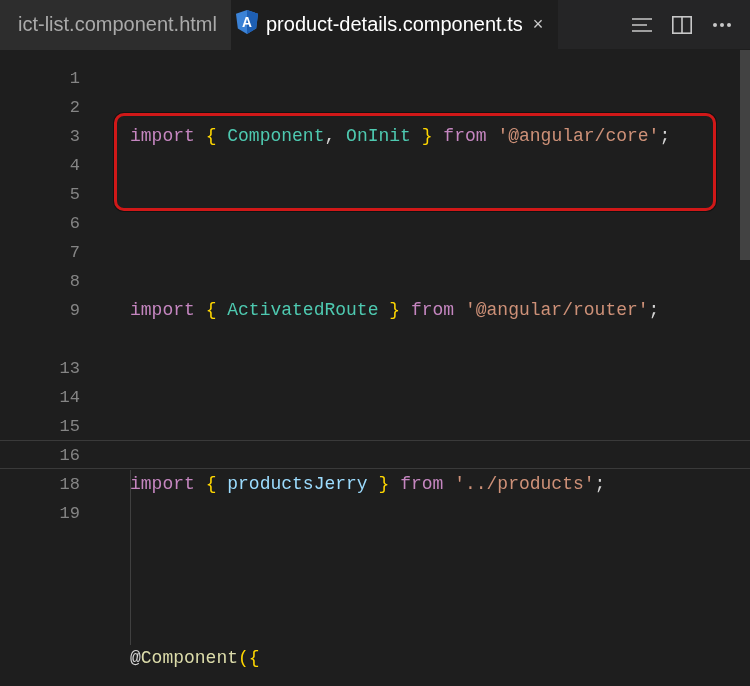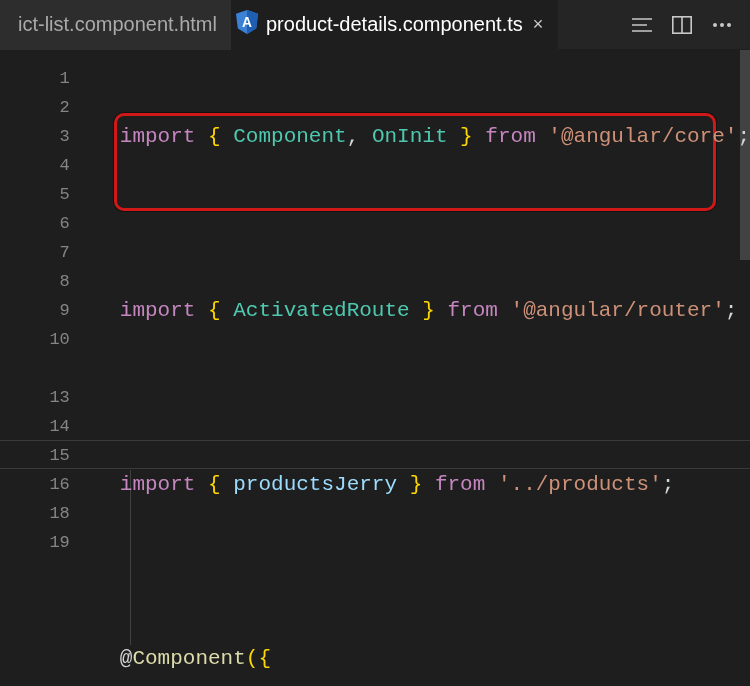--- a/index.html
+++ b/index.html
@@ -71,21 +71,21 @@
     color: #858585;
     font-size: 17px;
     line-height: 29px;
     user-select: none;
     padding-right: 20px;
   }
   .code {
     flex: 1;
     padding-top: 14px;
     padding-left: 30px;
-    font-size: 21px;
+    font-size: 18px;
     line-height: 29px;
     white-space: pre;
     position: relative;
   }
   .line { height: 29px; }
   .cursor-line {
     position: absolute;
     left: 0;
     width: 100%;
     height: 29px;
@@ -171,21 +171,20 @@
   <div class="gutter">
     <div class="line">1</div>
     <div class="line">2</div>
     <div class="line">3</div>
     <div class="line">4</div>
     <div class="line">5</div>
     <div class="line">6</div>
     <div class="line">7</div>
     <div class="line">8</div>
     <div class="line">9</div>
-    <div class="line">10</div>
     <div class="line"></div>
     <div class="line">13</div>
     <div class="line">14</div>
     <div class="line">15</div>
     <div class="line">16</div>
     <div class="line">18</div>
     <div class="line">19</div>
   </div>
 
   <div class="code">

